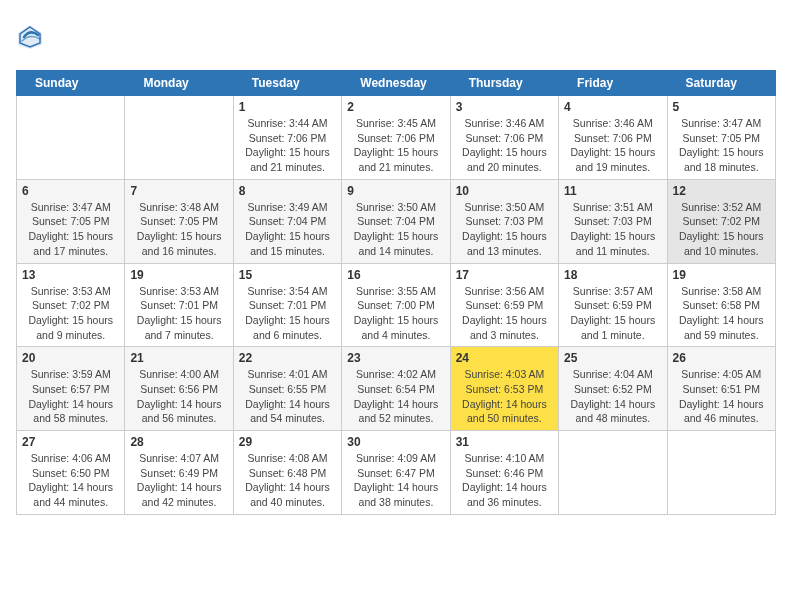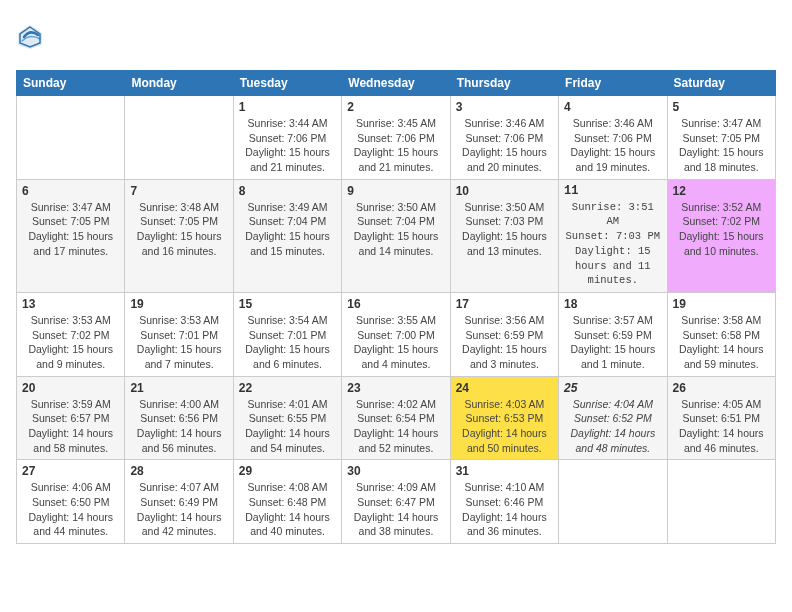--- a/index.html
+++ b/index.html
@@ -39,21 +39,21 @@
     }
     .calendar {
       width: 100%;
       border-collapse: collapse;
       font-size: 11px;
     }
     .calendar th {
       background-color: #2e75b6;
       color: #fff;
       text-align: left;
-      padding: 5px 6px;
+      padding: 5px 18px;
       font-size: 12px;
       border: 1px solid #2e75b6;
     }
     .calendar td {
       border: 1px solid #ccc;
       vertical-align: top;
       padding: 4px 5px;
       width: 108px;
       height: 82px;
       background: #fff;
@@ -151,25 +151,25 @@
           <div class="day-info">Sunrise: 3:49 AM<br>Sunset: 7:04 PM<br>Daylight: 15 hours and 15 minutes.</div>
         </td>
         <td style="background: rgb(245, 245, 245);">
           <span class="day-num">9</span>
           <div class="day-info">Sunrise: 3:50 AM<br>Sunset: 7:04 PM<br>Daylight: 15 hours and 14 minutes.</div>
         </td>
         <td style="background: rgb(245, 245, 245);">
           <span class="day-num">10</span>
           <div class="day-info">Sunrise: 3:50 AM<br>Sunset: 7:03 PM<br>Daylight: 15 hours and 13 minutes.</div>
         </td>
-        <td style="background: rgb(245, 245, 245); font-family: Liberation Mono, monospace;">
+        <td style="background: rgb(245, 245, 245);">
           <span class="day-num">11</span>
           <div class="day-info">Sunrise: 3:51 AM<br>Sunset: 7:03 PM<br>Daylight: 15 hours and 11 minutes.</div>
         </td>
-        <td style="background: #f0abfc;">
+        <td style="background: #e5e5e5;">
           <span class="day-num">12</span>
           <div class="day-info">Sunrise: 3:52 AM<br>Sunset: 7:02 PM<br>Daylight: 15 hours and 10 minutes.</div>
         </td>
       </tr>
       <tr>
         <td>
           <span class="day-num">13</span>
           <div class="day-info">Sunrise: 3:53 AM<br>Sunset: 7:02 PM<br>Daylight: 15 hours and 9 minutes.</div>
         </td>
         <td>
@@ -211,21 +211,21 @@
           <div class="day-info">Sunrise: 4:01 AM<br>Sunset: 6:55 PM<br>Daylight: 14 hours and 54 minutes.</div>
         </td>
         <td style="background: rgb(245, 245, 245);">
           <span class="day-num">23</span>
           <div class="day-info">Sunrise: 4:02 AM<br>Sunset: 6:54 PM<br>Daylight: 14 hours and 52 minutes.</div>
         </td>
         <td style="background: #fde047;">
           <span class="day-num">24</span>
           <div class="day-info">Sunrise: 4:03 AM<br>Sunset: 6:53 PM<br>Daylight: 14 hours and 50 minutes.</div>
         </td>
-        <td style="background: rgb(245, 245, 245); font-style: italic;">
+        <td style="background: rgb(245, 245, 245);">
           <span class="day-num">25</span>
           <div class="day-info">Sunrise: 4:04 AM<br>Sunset: 6:52 PM<br>Daylight: 14 hours and 48 minutes.</div>
         </td>
         <td style="background: rgb(245, 245, 245);">
           <span class="day-num">26</span>
           <div class="day-info">Sunrise: 4:05 AM<br>Sunset: 6:51 PM<br>Daylight: 14 hours and 46 minutes.</div>
         </td>
       </tr>
       <tr>
         <td>

